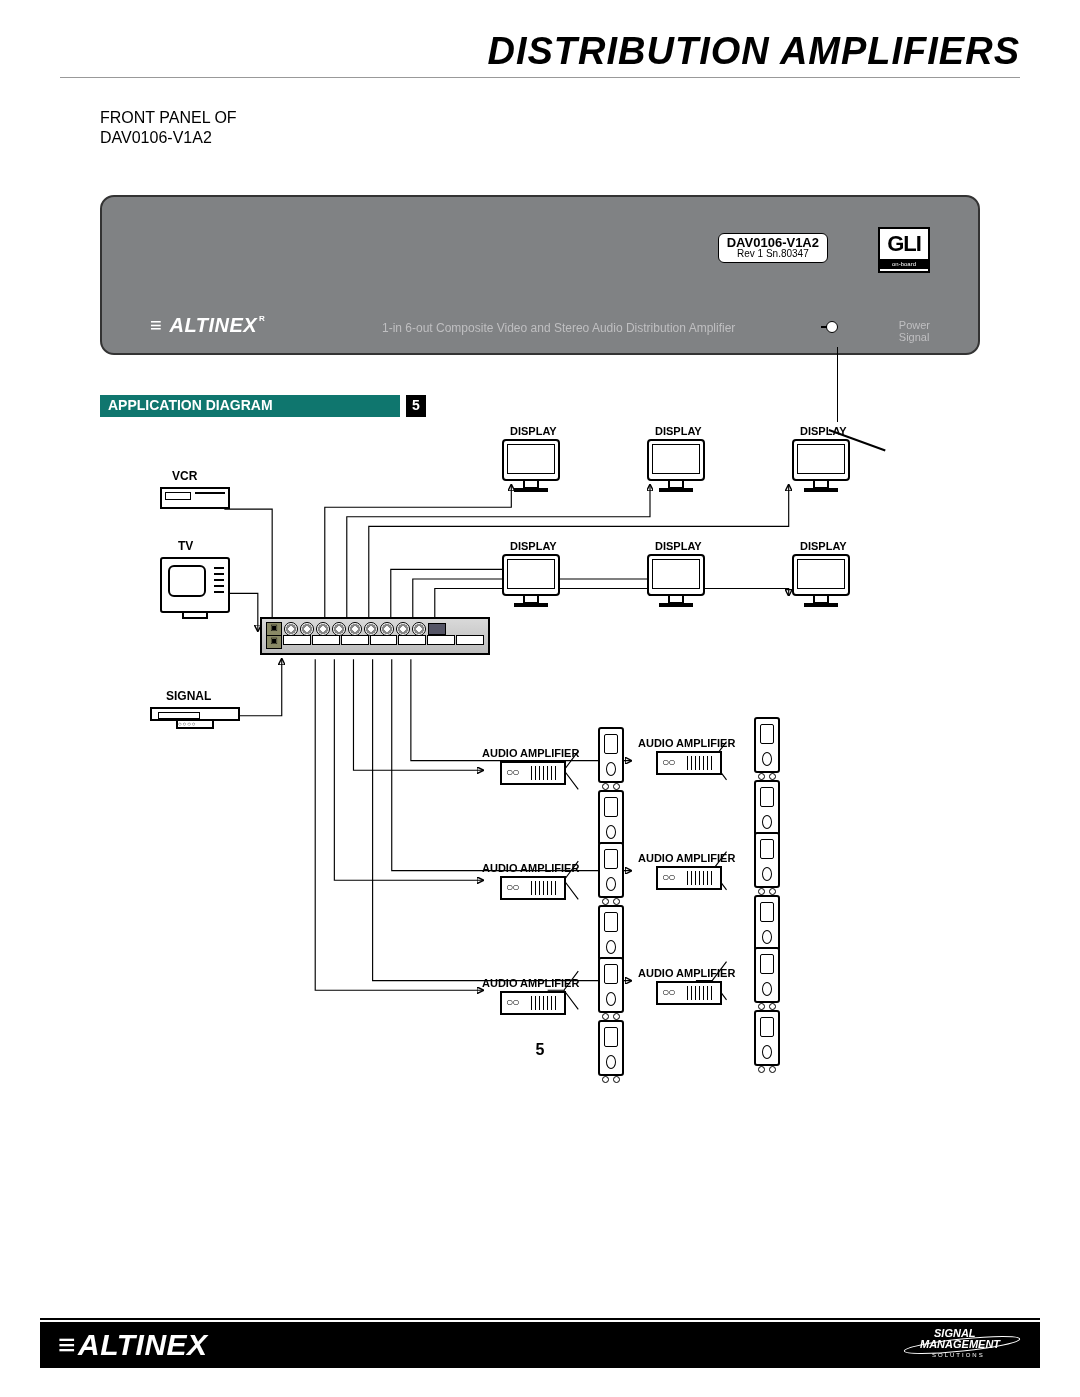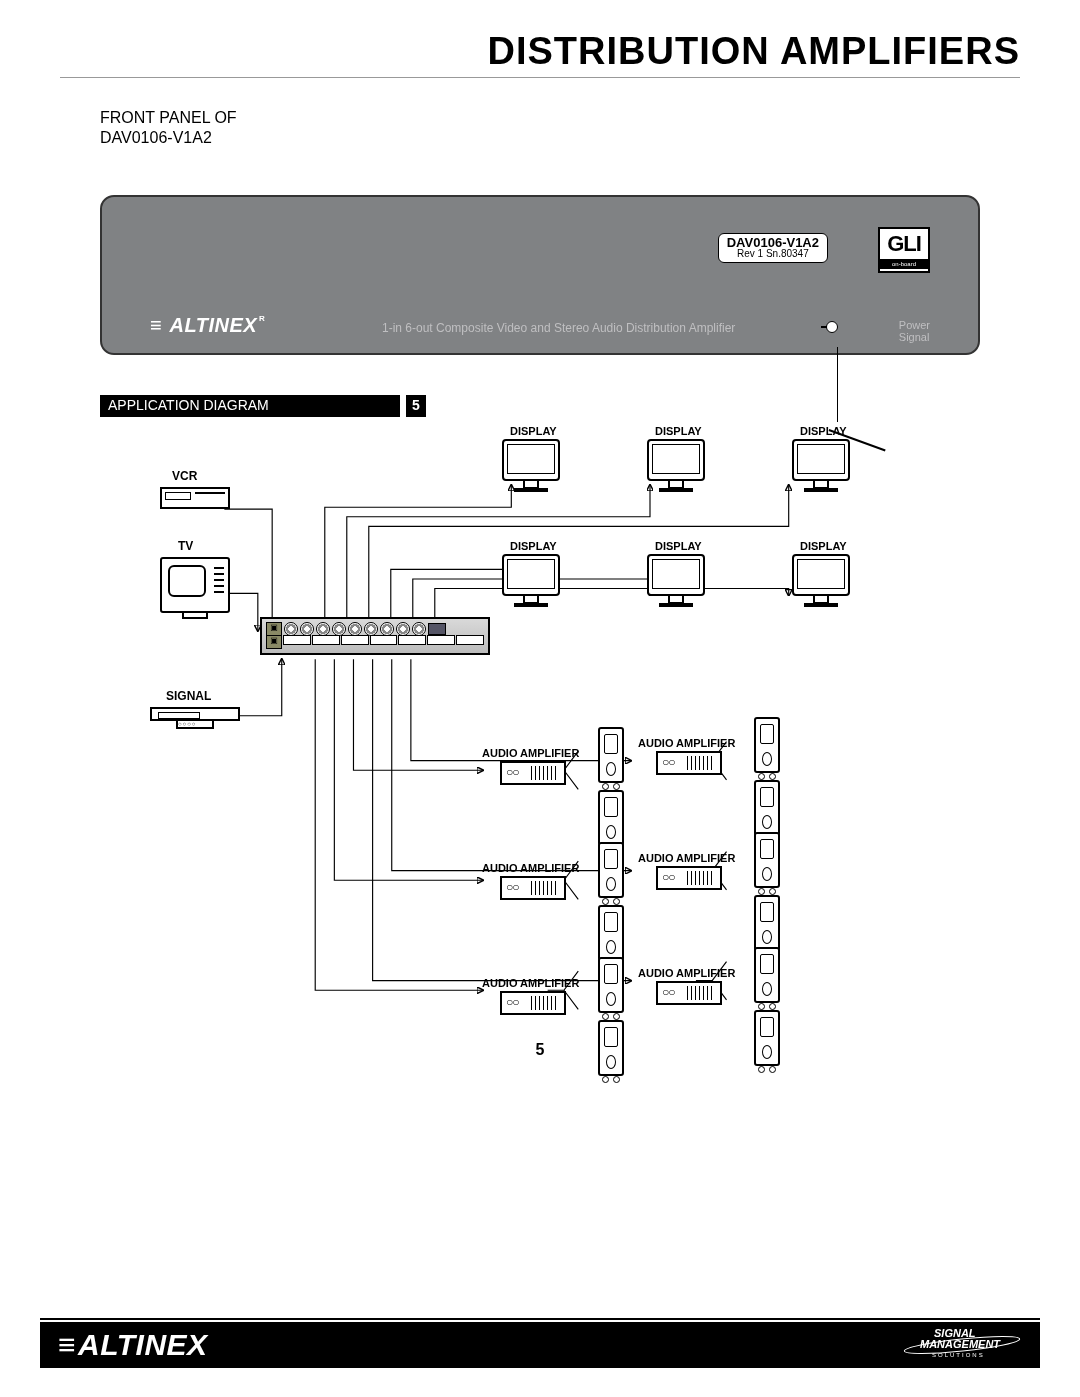--- a/index.html
+++ b/index.html
@@ -1,20 +1,20 @@
 <!DOCTYPE html>
 <html><head>
 <meta charset="utf-8">
 <style>
   * { box-sizing: border-box; margin: 0; padding: 0; }
   html, body { width: 1080px; height: 1397px; background: #fff; font-family: Arial, Helvetica, sans-serif; color: #000; }
   .page { position: relative; width: 1080px; height: 1397px; padding: 30px 40px 0 40px; }
 
   .page-title-row { border-bottom: 1px solid #999; margin-left: 20px; margin-right: 20px; }
-  .page-title { font-size: 38px; font-weight: bold; letter-spacing: 1px; text-align: right; font-family: Arial, sans-serif; padding-bottom: 4px; }
+  .page-title { font-size: 38px; font-weight: bold; letter-spacing: 1px; text-align: right; font-family: Arial, sans-serif; padding-bottom: 4px; font-style: italic; }
 
   .section-title { font-size: 16px; font-weight: 400; margin: 30px 0 47px 60px; font-family: Arial, sans-serif; line-height: 1.25; }
 
   
   .panel-wrap { margin: 0 60px; position: relative; }
   .panel { background: #808284; border: 2px solid #333; border-radius: 14px; height: 160px; position: relative; }
   .panel-label { position: absolute; top: 36px; right: 150px; background: #fff; border: 1.5px solid #000; border-radius: 6px; padding: 2px 8px 3px 8px; text-align: center; line-height: 1; }
   .panel-label .pl1 { font-size: 13px; font-weight: bold; }
   .panel-label .pl2 { font-size: 10px; }
   .gli-badge { position: absolute; top: 30px; right: 48px; width: 52px; height: 46px; background: #fff; border: 2px solid #000; text-align: center; }
@@ -27,21 +27,21 @@
   .panel-led { position: absolute; right: 140px; bottom: 20px; width: 12px; height: 12px; border: 1.5px solid #000; border-radius: 50%; background:#fff;}
   .panel-led::after { content:""; position:absolute; left:-6px; top:4px; width:6px; height:1.5px; background:#000;}
   .panel-ps { position: absolute; right: 48px; bottom: 10px; color: #bfbfc1; font-size: 11px; line-height: 1.1; }
 
   .callout-line { position: absolute; top:152px; right:142px; width:1.5px; height:75px; background:#000; }
   .callout-line::after{ content:""; position:absolute; bottom:-8px; left:-8px; width:60px; height:1.5px; background:#000; transform:rotate(20deg); transform-origin:left; }
   .callout-text { text-align: center; font-size: 16px; margin: 24px auto 0 auto; font-family: Arial, sans-serif; }
 
   
   .section-bar { margin: 40px 60px 10px 60px; display: flex; align-items: stretch; height: 22px; font-family: Arial, sans-serif; }
-  .section-bar .label { background:#000000; color:#fff; font-weight:normal; font-size:14px; padding: 2px 8px; flex:0 0 auto; width:300px; }
+  .section-bar .label { background:#0f766e; color:#fff; font-weight:bold; font-size:14px; padding: 2px 8px; flex:0 0 auto; width:300px; }
   .section-bar .num { background:#000; color:#fff; font-weight:bold; font-size:14px; padding:2px 6px; margin-left:6px; width:20px; text-align:center;}
 
   
   .diagram { position: relative; margin: 0 60px; height: 610px; }
   .d-label { position:absolute; font-size:12px; font-weight:bold; font-family: Arial, sans-serif; text-align:center;}
   .d-label.small { font-size:11px; }
 
   .vcr { position:absolute; left:60px; top:60px; width:70px; height:22px; border:2px solid #000; background:#fff;}
   .vcr::after{content:""; position:absolute; right:3px; top:3px; width:30px; height:6px; border-top:2px solid #000;}
   .vcr::before{content:""; position:absolute; left:3px; top:3px; width:24px; height:6px; border:1px solid #000;}

